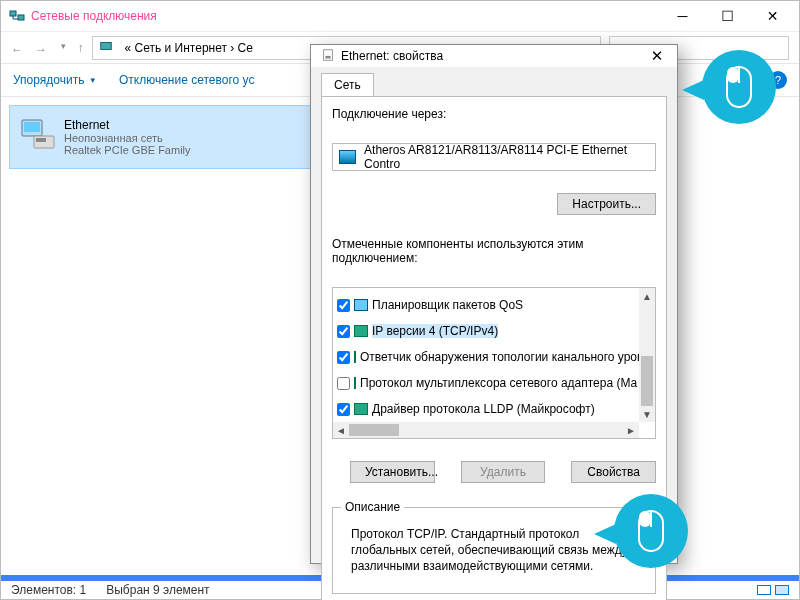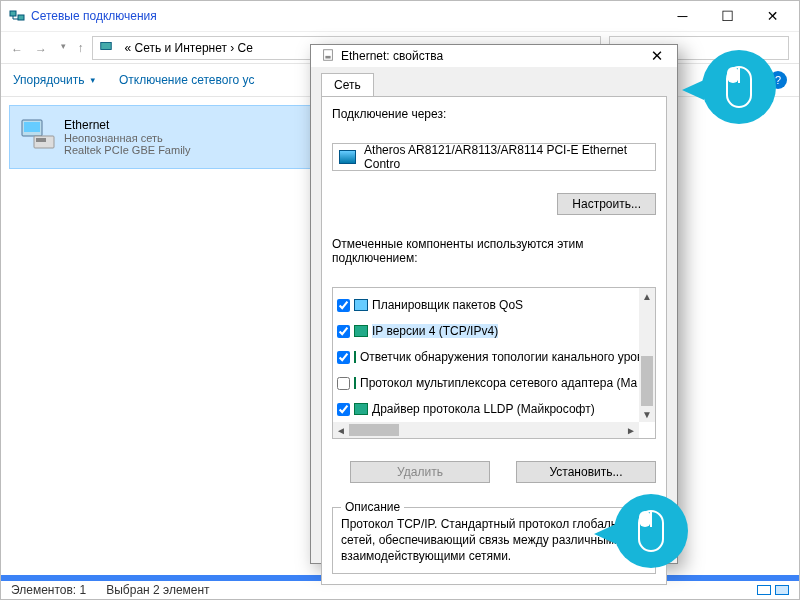--- a/index.html
+++ b/index.html
@@ -1,21 +1,21 @@
 <!DOCTYPE html>
 <html><head>
 <meta charset="utf-8">
 <style>
 * { margin: 0; padding: 0; box-sizing: border-box; font-family: 'Segoe UI', Tahoma, sans-serif; font-size: 12px; }
 body { background: #fff; width: 800px; height: 600px; overflow: hidden; position: relative; }
 
 .window { width: 800px; height: 600px; border: 1px solid #bbb; display: flex; flex-direction: column; background: #fff; }
 .titlebar { height: 30px; display: flex; align-items: center; padding: 0 4px 0 8px; }
 .titlebar-icon { width: 16px; height: 16px; margin-right: 6px; }
-.titlebar-text { flex: 1; font-size: 12px; color: #1d4ed8; }
+.titlebar-text { flex: 1; font-size: 12px; color: #ec4899; }
 .win-btns { display: flex; }
 .win-btn { width: 45px; height: 28px; display: flex; align-items: center; justify-content: center; font-size: 14px; color: #000; }
 
 .addrbar { height: 32px; display: flex; align-items: center; padding: 0 10px; gap: 8px; border-top: 1px solid #eee; }
 .nav-arrows { display: flex; gap: 12px; color: #888; }
 .addr-box { flex: 1; height: 24px; border: 1px solid #ccc; display: flex; align-items: center; padding: 0 6px; gap: 12px; background: #fff; }
 .search-box { width: 180px; height: 24px; border: 1px solid #ccc; }
 
 .toolbar { height: 34px; display: flex; align-items: center; padding: 0 12px; gap: 24px; border-top: 1px solid #e5e5e5; border-bottom: 1px solid #e5e5e5; }
 .toolbar-item { color: #0066aa; font-size: 12px; display: flex; align-items: center; gap: 4px; }
@@ -59,21 +59,21 @@
 .vscroll { position: absolute; right: 0; top: 0; bottom: 16px; width: 16px; background: #f0f0f0; display: flex; flex-direction: column; }
 .hscroll { position: absolute; left: 0; right: 16px; bottom: 0; height: 16px; background: #f0f0f0; display: flex; }
 .sbtn { width: 16px; height: 16px; display: flex; align-items: center; justify-content: center; color: #555; font-size: 10px; }
 .sthumb-v { flex: 0 0 50px; background: #c1c1c1; margin: 0 2px; }
 .strack { flex: 1; }
 .sthumb-h { flex: 0 0 50px; background: #c1c1c1; margin: 2px 0; }
 
 .btnrow { display: flex; gap: 8px; }
 .btnrow .btn { flex: 1; }
 
-.desc-group { border: 1px solid #bbb; padding: 8px; margin-top: 2px; position: relative; }
+.desc-group { border: 1px solid #bbb; padding: 18px; margin-top: 2px; position: relative; }
 .desc-group-title { position: absolute; top: -8px; left: 8px; background: #fff; padding: 0 4px; font-size: 12px; }
 .desc-text { font-size: 12px; color: #000; line-height: 1.35; }
 
 .dlg-footer { padding: 10px; display: flex; justify-content: flex-end; }
 .dlg-footer .btn { min-width: 88px; }
 
 
 .mouse-bubble { position: absolute; width: 74px; height: 74px; border-radius: 50%; background: #17b5d9; display: flex; align-items: center; justify-content: center; }
 .mouse-bubble::before { content: ""; position: absolute; left: -20px; top: 30px; width: 0; height: 0; border-right: 22px solid #17b5d9; border-top: 10px solid transparent; border-bottom: 10px solid transparent; }
 .mouse-svg { width: 32px; height: 44px; }
@@ -143,21 +143,21 @@
       <div class="adapter-info">
         <span class="adapter-name">Ethernet</span>
         <span class="adapter-sub">Неопознанная сеть</span>
         <span class="adapter-sub">Realtek PCIe GBE Family</span>
       </div>
     </div>
   </div>
 
   <div class="statusbar">
     <span>Элементов: 1</span>
-    <span>Выбран 2 элемент</span>
+    <span>Выбран 9 элемент</span>
     <div class="status-icons">
       <span class="view-icon"></span>
       <span class="view-icon" style="background:#cce8ff"></span>
     </div>
   </div>
 </div>
 
 <div class="dialog">
   <div class="dlg-title">
     <span>
@@ -230,22 +230,23 @@
         </div>
         <div class="hscroll">
           <div class="sbtn">◄</div>
           <div class="sthumb-h"></div>
           <div class="strack"></div>
           <div class="sbtn">►</div>
         </div>
       </div>
 
       <div class="btnrow">
+        <button class="btn">Установить...</button>
         <button class="btn" disabled="">Удалить</button>
-        <button class="btn">Установить...</button>
+        <button class="btn">Свойства</button>
       </div>
 
       <div class="desc-group">
         <span class="desc-group-title">Описание</span>
         <div class="desc-text">Протокол TCP/IP. Стандартный протокол глобальных сетей, обеспечивающий связь между различными взаимодействующими сетями.</div>
       </div>
     </div>
   </div>
   <div class="dlg-footer">
     <button class="btn">Закрыть</button>

